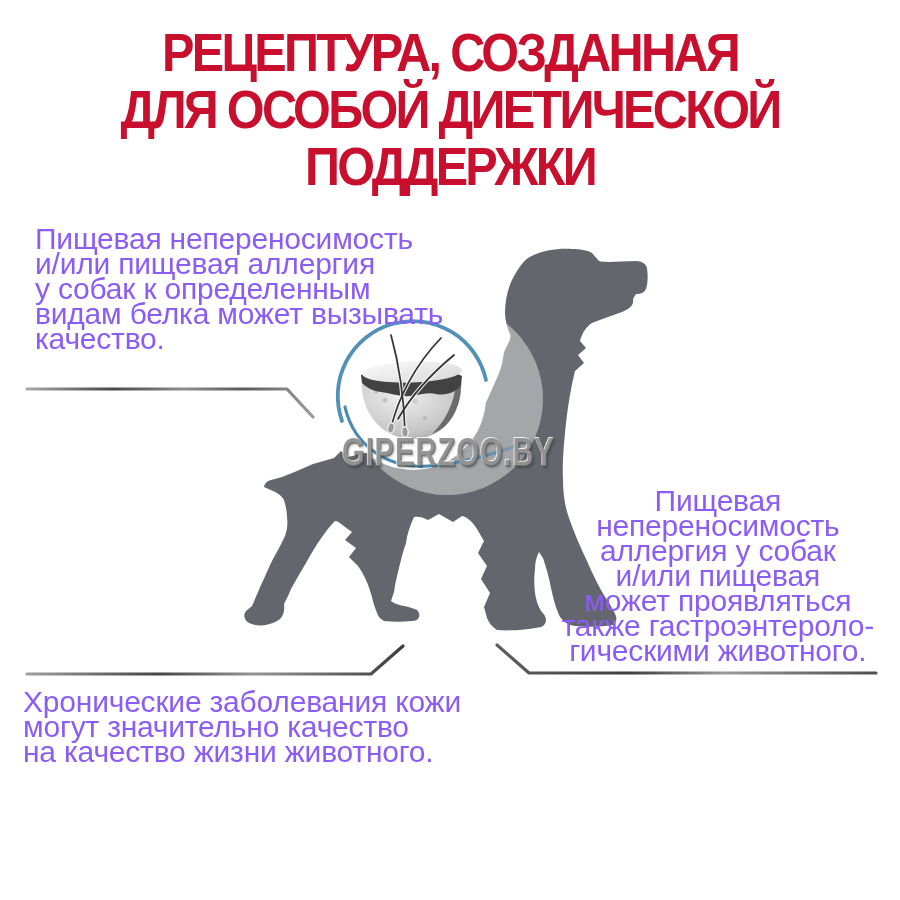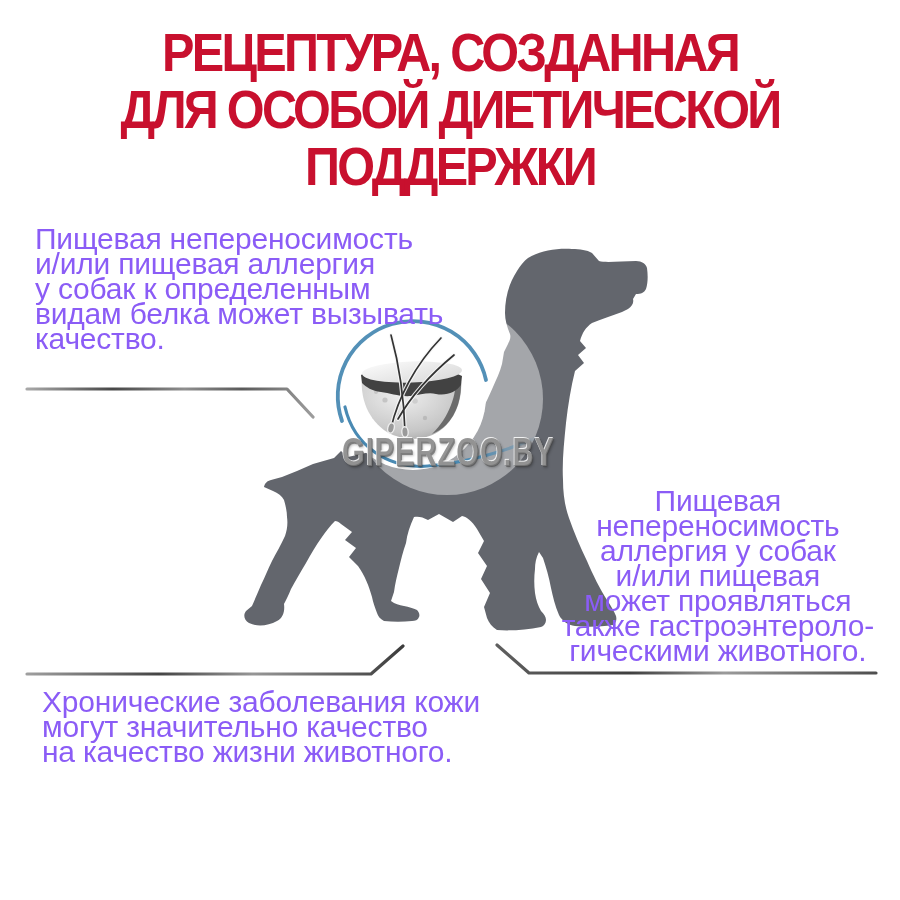--- a/index.html
+++ b/index.html
@@ -6,21 +6,21 @@
   #stage{position:relative;width:900px;height:767px;background:#ffffff;overflow:hidden;
          font-family:"Liberation Sans",sans-serif;}
   #art{position:absolute;left:0;top:0;}
   .title{position:absolute;top:24px;left:0;right:0;text-align:center;
          color:#c8102e;font-weight:bold;font-size:54px;line-height:57px;
          letter-spacing:-3px;transform:scaleX(0.90);transform-origin:center top;}
   .ann{position:absolute;color:#8b5cf6;font-size:30px;line-height:25px;letter-spacing:-0.2px;margin-left:8px;}
   .ann div{white-space:nowrap;}
   .ann-derm{left:27px;top:226px;text-align:left;}
   .ann-gastro{right:26px;top:488px;text-align:center;}
-  .ann-skin{left:34px;top:689px;text-align:left;}
+  .ann-skin{left:15px;top:689px;text-align:left;}
   .watermark{position:absolute;left:342px;top:429px;font-size:41px;font-weight:bold;
          letter-spacing:1px;color:rgba(125,125,125,0.80);
          transform:scaleX(0.72);transform-origin:left top;white-space:nowrap;
          text-shadow:-1px -1px 0 rgba(255,255,255,0.85), 1px 1px 0 rgba(70,70,70,0.55),
                      2px 2px 3px rgba(0,0,0,0.25);}
 </style>
 </head>
 <body>
 
 <div id="stage">

